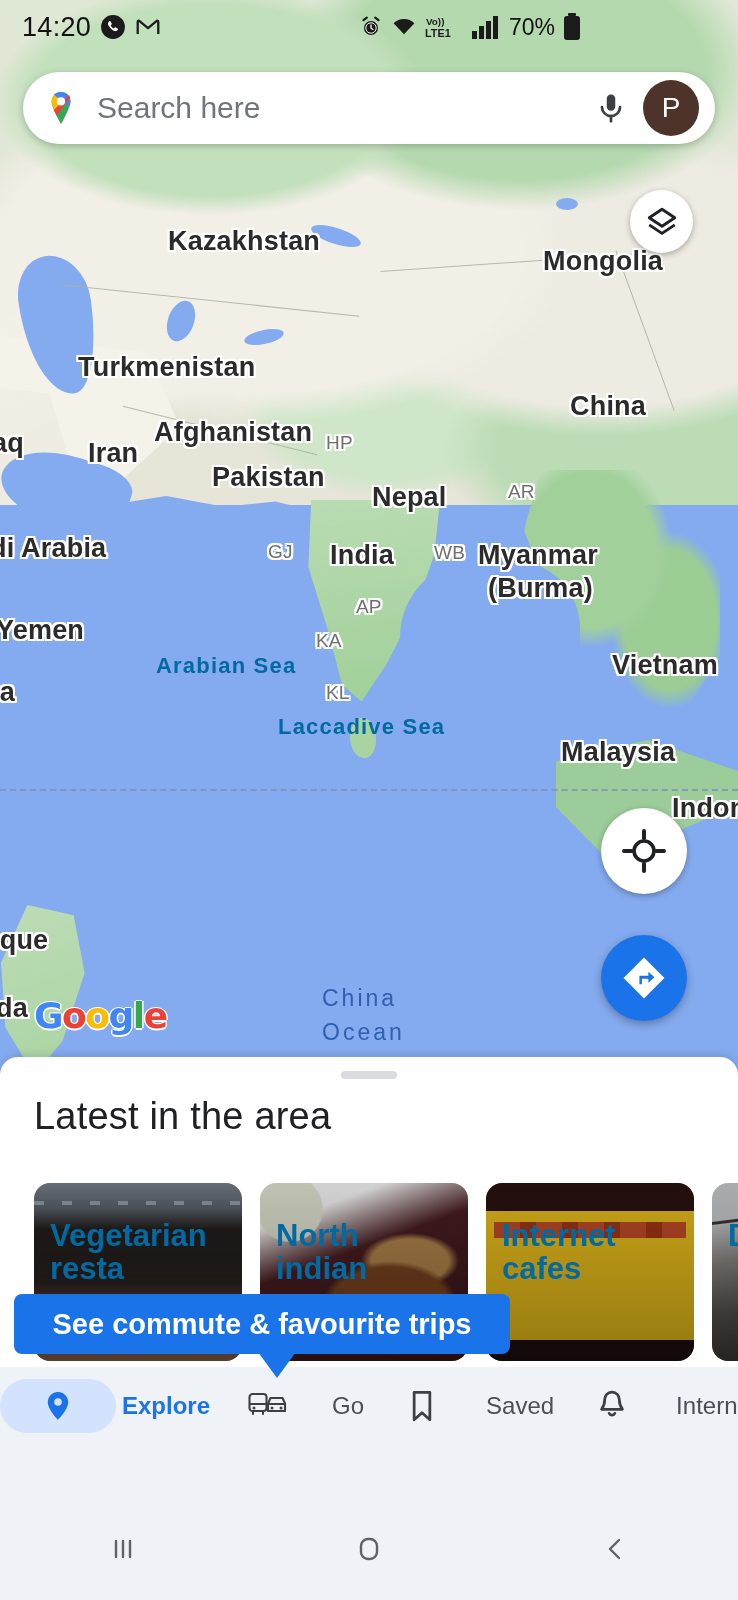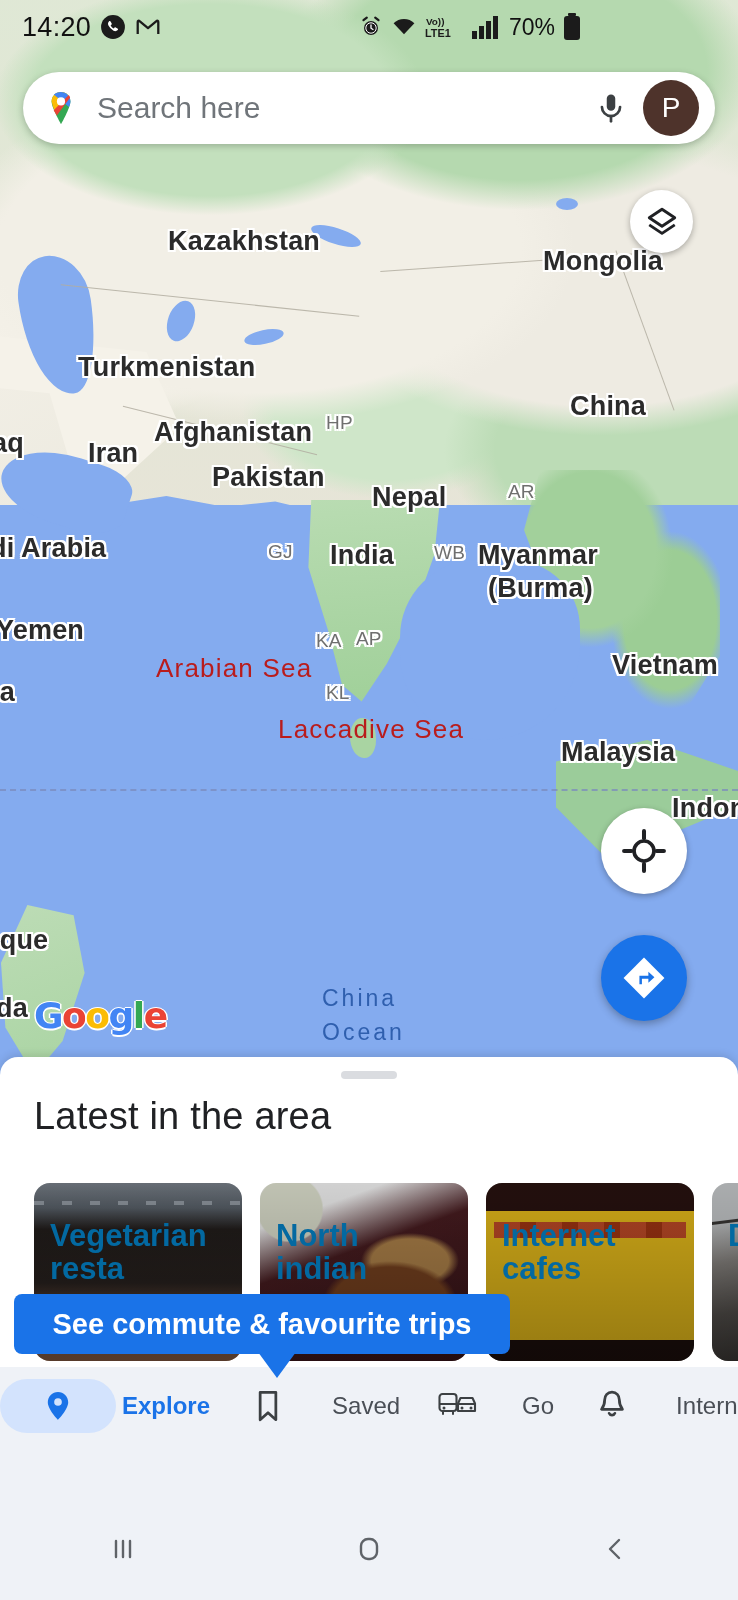--- a/index.html
+++ b/index.html
@@ -114,21 +114,21 @@
     text-shadow:
       -2px 0 #fff, 2px 0 #fff, 0 -2px #fff, 0 2px #fff,
       -2px -2px #fff, 2px -2px #fff, -2px 2px #fff, 2px 2px #fff;
     white-space:nowrap; letter-spacing:.2px;
   }
   .maplabel.country { font-size:27px; }
   .maplabel.state {
     font-size:19px; font-weight:normal; color:#6f6f6f;
   }
   .maplabel.sea {
-    font-size:26px; font-weight:normal; color:#b91c1c;
+    font-size:22px; font-weight:bold; color:#0369a1;
     letter-spacing:1.2px; text-shadow:none;
   }
   .maplabel.ocean-lbl {
     font-size:23px; font-weight:normal; color:#2f5fae;
     letter-spacing:3px; text-shadow:none; text-align:center;
   }
 
   
   #google-logo {
     position:absolute; left:34px; top:995px;
@@ -333,26 +333,26 @@
       <div class="maplabel country" style="left: 330px; top: 540px;">India</div>
       <div class="maplabel country" style="left: 478px; top: 540px;">Myanmar</div>
       <div class="maplabel country" style="left: 488px; top: 573px;">(Burma)</div>
       <div class="maplabel country" style="left: -4px; top: 615px;">Yemen</div>
       <div class="maplabel country" style="left: -8px; top: 677px;">ia</div>
       <div class="maplabel country" style="left: 612px; top: 650px;">Vietnam</div>
       <div class="maplabel country" style="left: 561px; top: 737px;">Malaysia</div>
       <div class="maplabel country" style="left: 672px; top: 793px;">Indon</div>
       <div class="maplabel country" style="left: -8px; top: 925px;">ique</div>
       <div class="maplabel country" style="left: -4px; top: 993px;">da</div>
-      <div class="maplabel state" style="left: 326px; top: 412px;">HP</div>
+      <div class="maplabel state" style="left: 326px; top: 432px;">HP</div>
       <div class="maplabel state" style="left: 508px; top: 481px;">AR</div>
       <div class="maplabel state" style="left: 268px; top: 541px;">GJ</div>
       <div class="maplabel state" style="left: 434px; top: 542px;">WB</div>
       <div class="maplabel state" style="left: 316px; top: 630px;">KA</div>
-      <div class="maplabel state" style="left: 356px; top: 628px;">AP</div>
+      <div class="maplabel state" style="left: 356px; top: 596px;">AP</div>
       <div class="maplabel state" style="left: 326px; top: 682px;">KL</div>
       <div class="maplabel sea" style="left: 156px; top: 653px;">Arabian Sea</div>
       <div class="maplabel sea" style="left: 278px; top: 714px;">Laccadive Sea</div>
       <div class="maplabel ocean-lbl" style="left: 322px; top: 985px;">China</div>
       <div class="maplabel ocean-lbl" style="left: 322px; top: 1019px;">Ocean</div>
     </div>
 
   <div id="google-logo">
     <span class="b">G</span><span class="r">o</span><span class="y">o</span><span class="b">g</span><span class="g">l</span><span class="r">e</span>
   </div>
@@ -492,29 +492,20 @@
 <div id="bottomnav">
 
   <div class="nav-item active">
     <div class="nav-icon-wrap">
       <svg width="34" height="34" viewBox="0 0 24 24">
         <path d="M12 2.2c-4 0-7.2 3.2-7.2 7.2 0 5.2 7.2 12.4 7.2 12.4s7.2-7.2 7.2-12.4c0-4-3.2-7.2-7.2-7.2z" fill="#1a73e8"></path>
         <circle cx="12" cy="9.2" r="2.7" fill="#d3e3fd"></circle>
       </svg>
     </div>
     <span class="nav-label">Explore</span>
-  </div>
-
-  <div class="nav-item">
-    <div class="nav-icon-wrap">
-      <svg width="32" height="34" viewBox="0 0 24 26">
-        <path d="M6 2.5h12v21l-6-5.4-6 5.4z" fill="none" stroke="#3c4043" stroke-width="2.1" stroke-linejoin="round"></path>
-      </svg>
-    </div>
-    <span class="nav-label">Saved</span>
   </div>
 
   <div class="nav-item">
     <div class="nav-icon-wrap">
       <svg width="40" height="34" viewBox="0 0 40 30">
         <rect x="1.5" y="3" width="17" height="17" rx="3" fill="none" stroke="#3c4043" stroke-width="2.1"></rect>
         <line x1="1.5" y1="13" x2="18.5" y2="13" stroke="#3c4043" stroke-width="2"></line>
         <circle cx="6" cy="17" r="1.5" fill="#3c4043"></circle>
         <line x1="5" y1="20" x2="5" y2="23" stroke="#3c4043" stroke-width="2" stroke-linecap="round"></line>
         <line x1="15" y1="20" x2="15" y2="23" stroke="#3c4043" stroke-width="2" stroke-linecap="round"></line>
@@ -523,20 +514,29 @@
         <circle cx="24" cy="17" r="1.5" fill="#3c4043"></circle>
         <circle cx="33" cy="17" r="1.5" fill="#3c4043"></circle>
       </svg>
     </div>
     <span class="nav-label">Go</span>
   </div>
 
   <div class="nav-item">
     <div class="nav-icon-wrap">
       <svg width="32" height="34" viewBox="0 0 24 26">
+        <path d="M6 2.5h12v21l-6-5.4-6 5.4z" fill="none" stroke="#3c4043" stroke-width="2.1" stroke-linejoin="round"></path>
+      </svg>
+    </div>
+    <span class="nav-label">Saved</span>
+  </div>
+
+  <div class="nav-item">
+    <div class="nav-icon-wrap">
+      <svg width="32" height="34" viewBox="0 0 24 26">
         <path d="M12 2.4c-3.4 0-5.6 2.6-5.6 5.9 0 4.4-1.4 6-2.4 7.2h16c-1-1.2-2.4-2.8-2.4-7.2 0-3.3-2.2-5.9-5.6-5.9z" fill="none" stroke="#3c4043" stroke-width="2.1" stroke-linejoin="round"></path>
         <path d="M9.8 18.6a2.4 2.4 0 0 0 4.4 0" fill="none" stroke="#3c4043" stroke-width="2.1" stroke-linecap="round"></path>
       </svg>
     </div>
     <span class="nav-label">Internet</span>
   </div>
 </div>
 
 <div id="sysnav">
   <div class="sys-btn">

